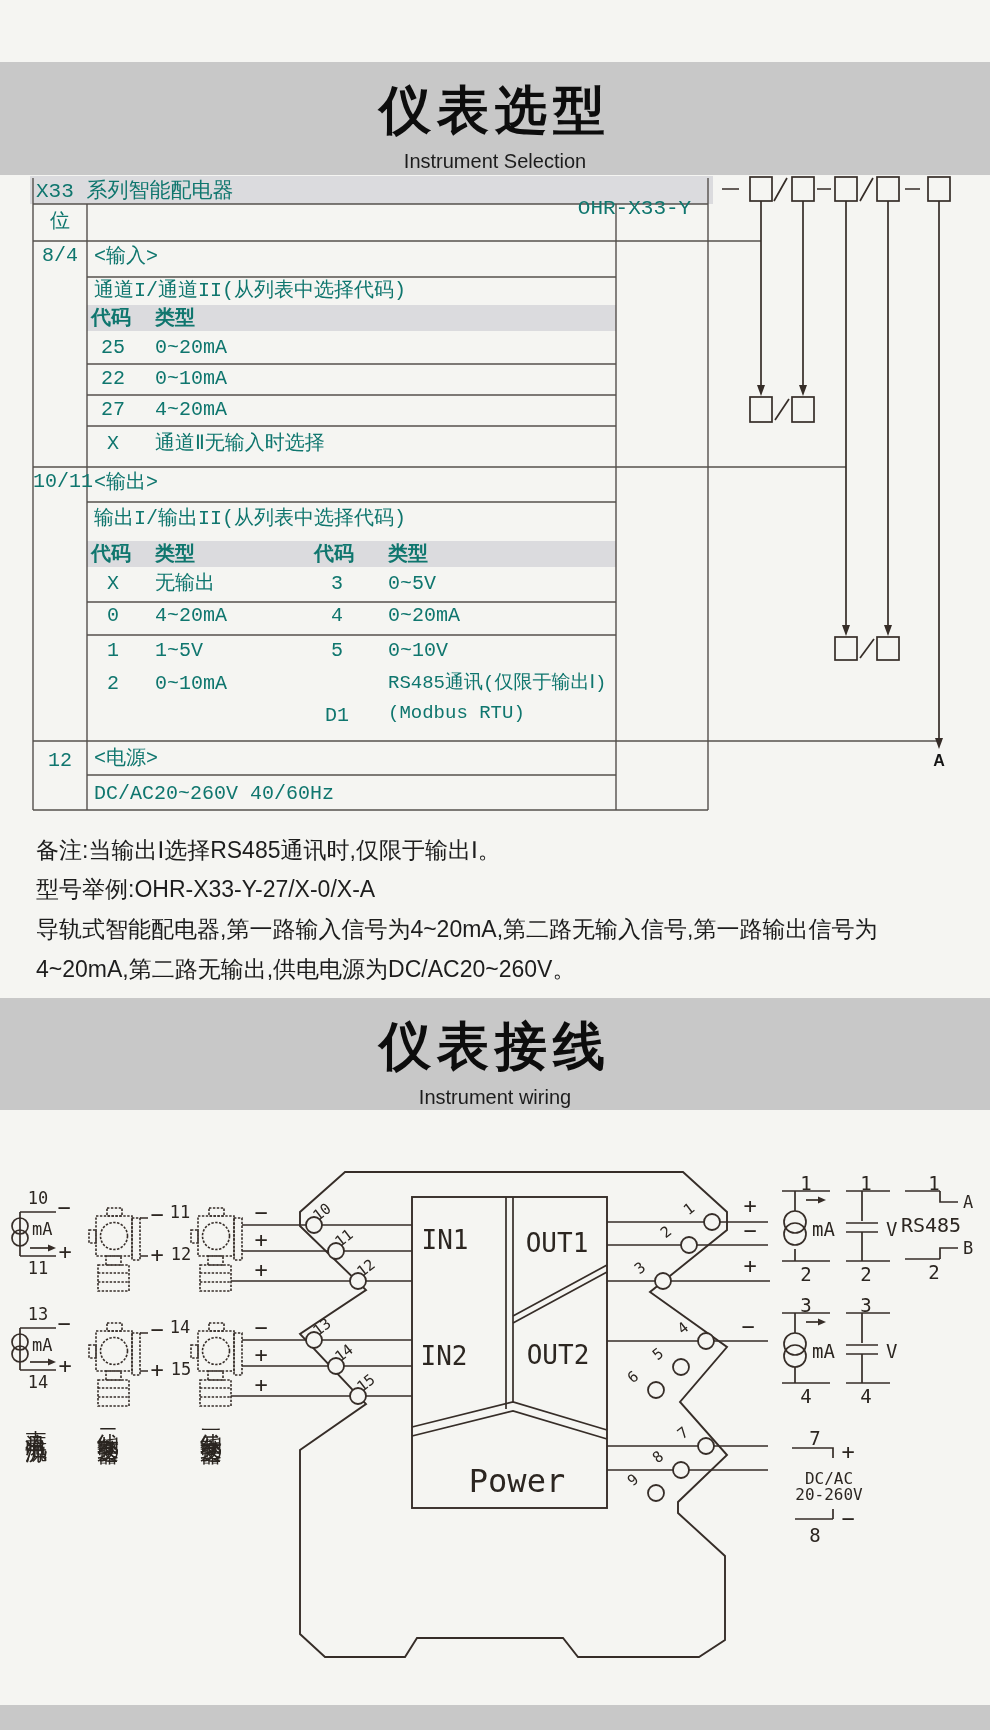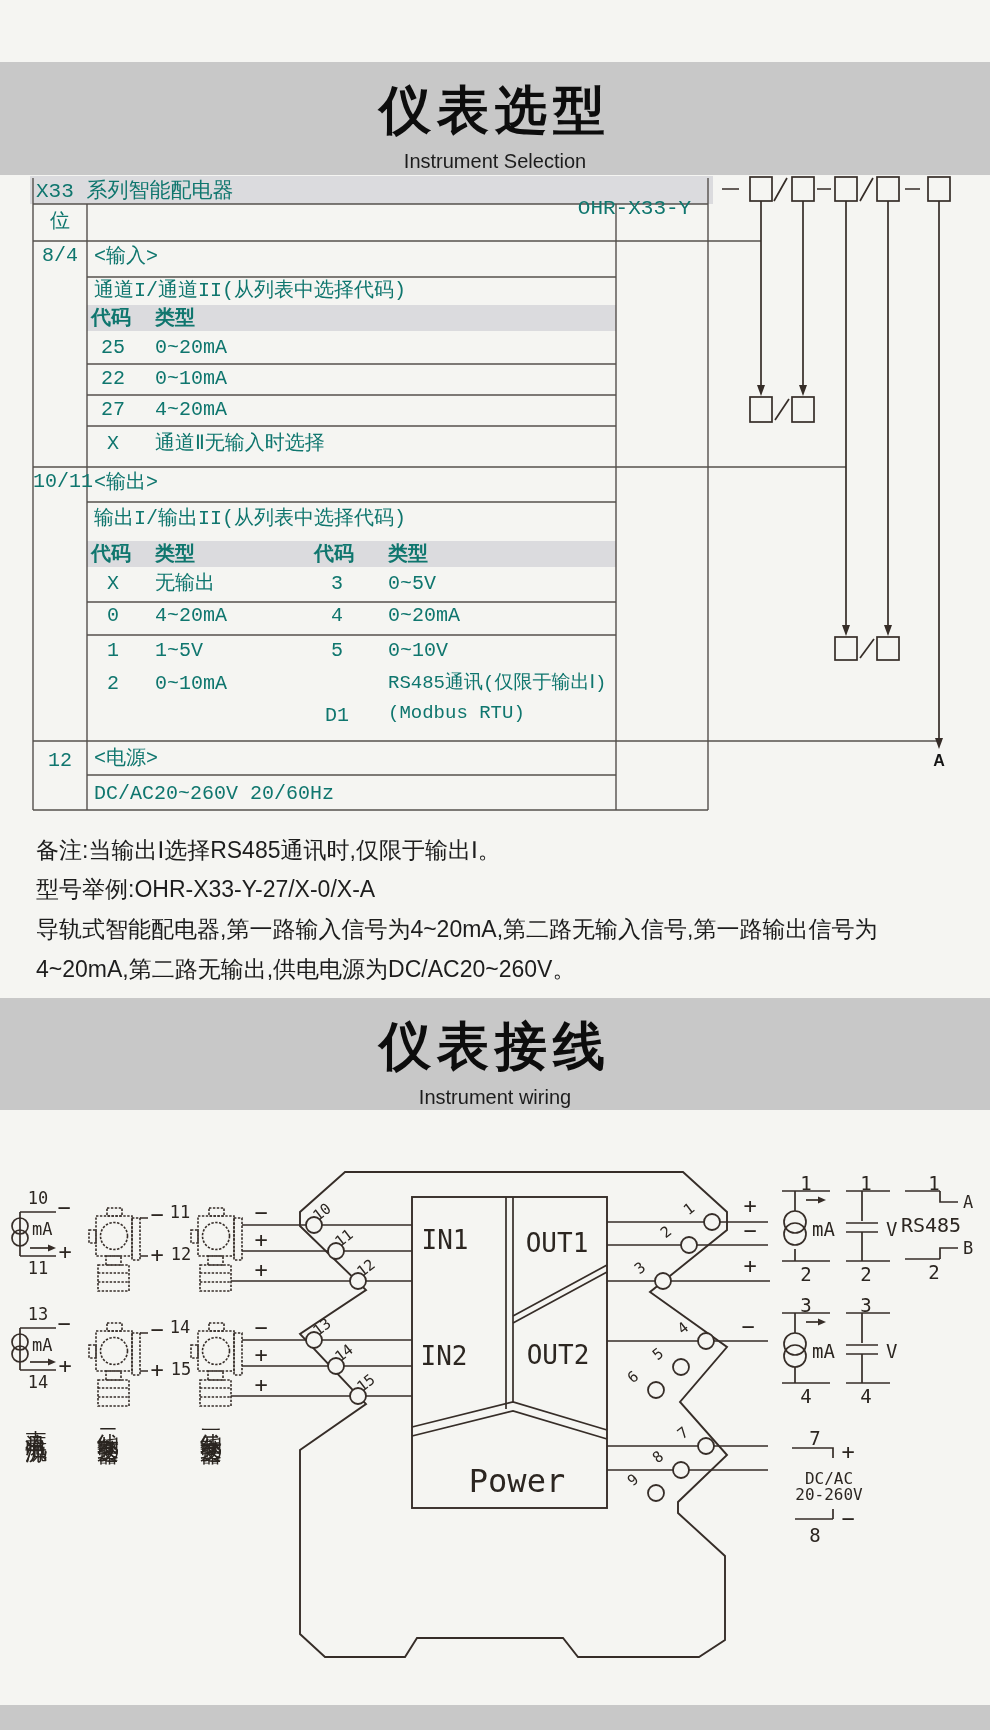--- a/index.html
+++ b/index.html
@@ -328,21 +328,21 @@
   <div class="abs tserif" style="left:388px;top:641px;">0~10V</div>
 
   <div class="abs tserif ctr" style="left:95px;top:674px;width:36px;">2</div>
   <div class="abs tserif" style="left:155px;top:674px;">0~10mA</div>
   <div class="abs tserif ctr" style="left:314px;top:706px;width:46px;">D1</div>
   <div class="abs tserif" style="left:388px;top:674px;font-size:19px;">RS485通讯(仅限于输出Ⅰ)</div>
   <div class="abs tserif" style="left:388px;top:704px;font-size:19px;">(Modbus RTU)</div>
 
   <div class="abs tserif ctr" style="left:33px;top:751px;width:54px;">12</div>
   <div class="abs tserif" style="left:94px;top:749px;">&lt;电源&gt;</div>
-  <div class="abs tserif" style="left:94px;top:784px;">DC/AC20~260V  20/60Hz</div>
+  <div class="abs tserif" style="left:94px;top:784px;">DC/AC20~260V  40/60Hz</div>
 
   <div class="abs note" style="left:36px;top:839px;">备注:当输出Ⅰ选择RS485通讯时,仅限于输出Ⅰ。</div>
   <div class="abs note" style="left:36px;top:878px;">型号举例:OHR-X33-Y-27/X-0/X-A</div>
   <div class="abs note" style="left:36px;top:918px;">导轨式智能配电器,第一路输入信号为4~20mA,第二路无输入信号,第一路输出信号为</div>
   <div class="abs note" style="left:36px;top:958px;">4~20mA,第二路无输出,供电电源为DC/AC20~260V。</div>
 
   <div class="abs vlabel" style="left:25px;top:1412px;">直流电流源</div>
   <div class="abs vlabel" style="left:97px;top:1412px;">二线制变送器</div>
   <div class="abs vlabel" style="left:200px;top:1412px;">三线制变送器</div>
 

